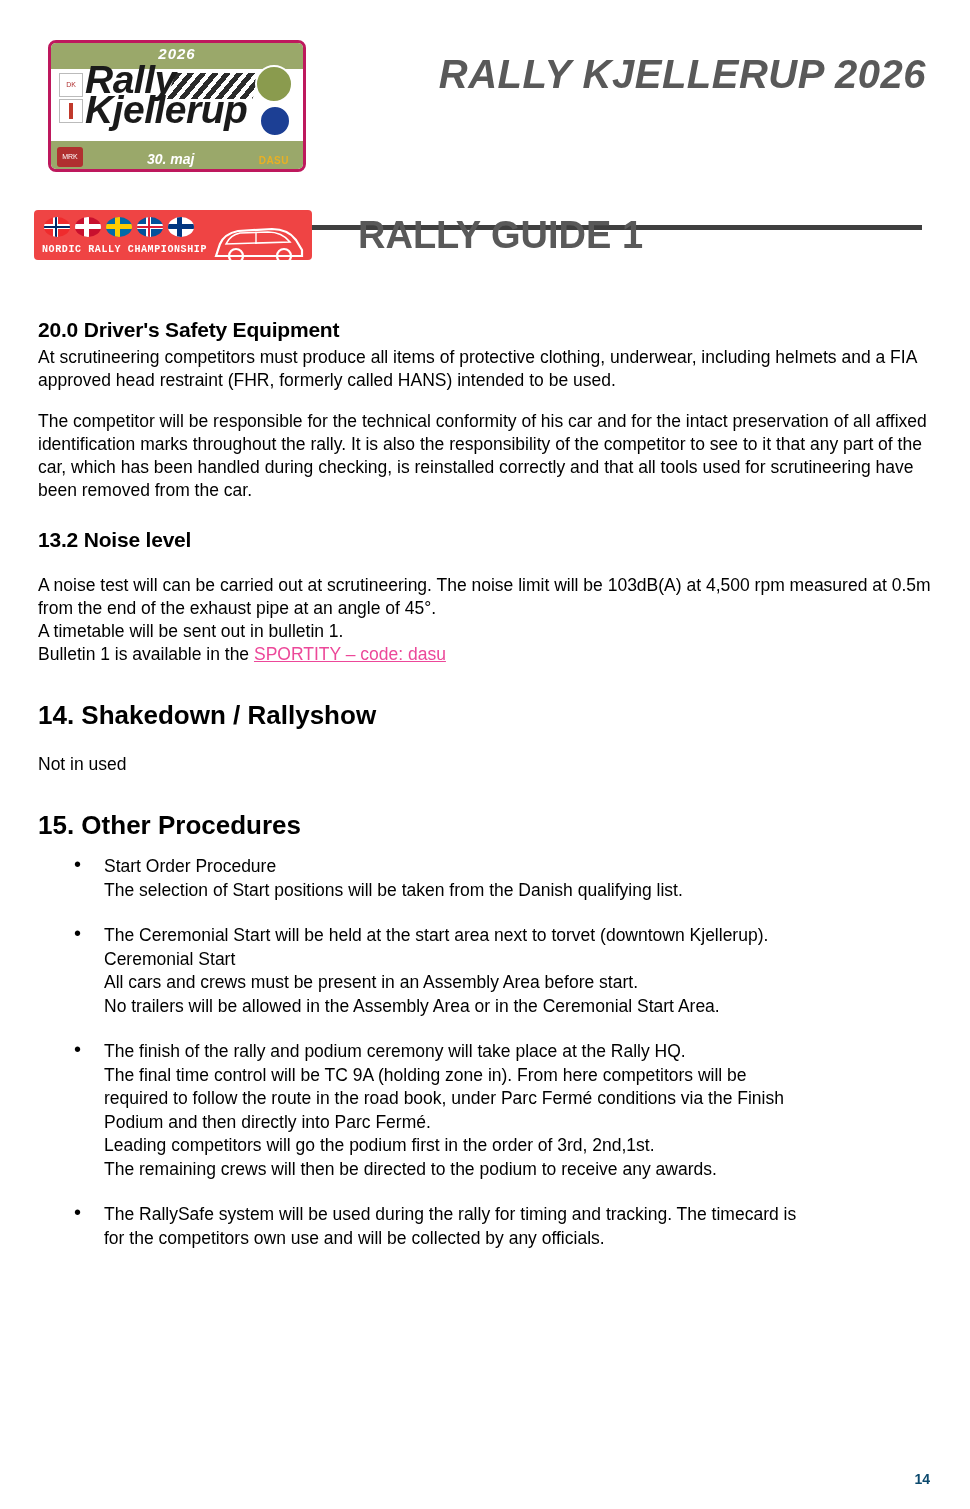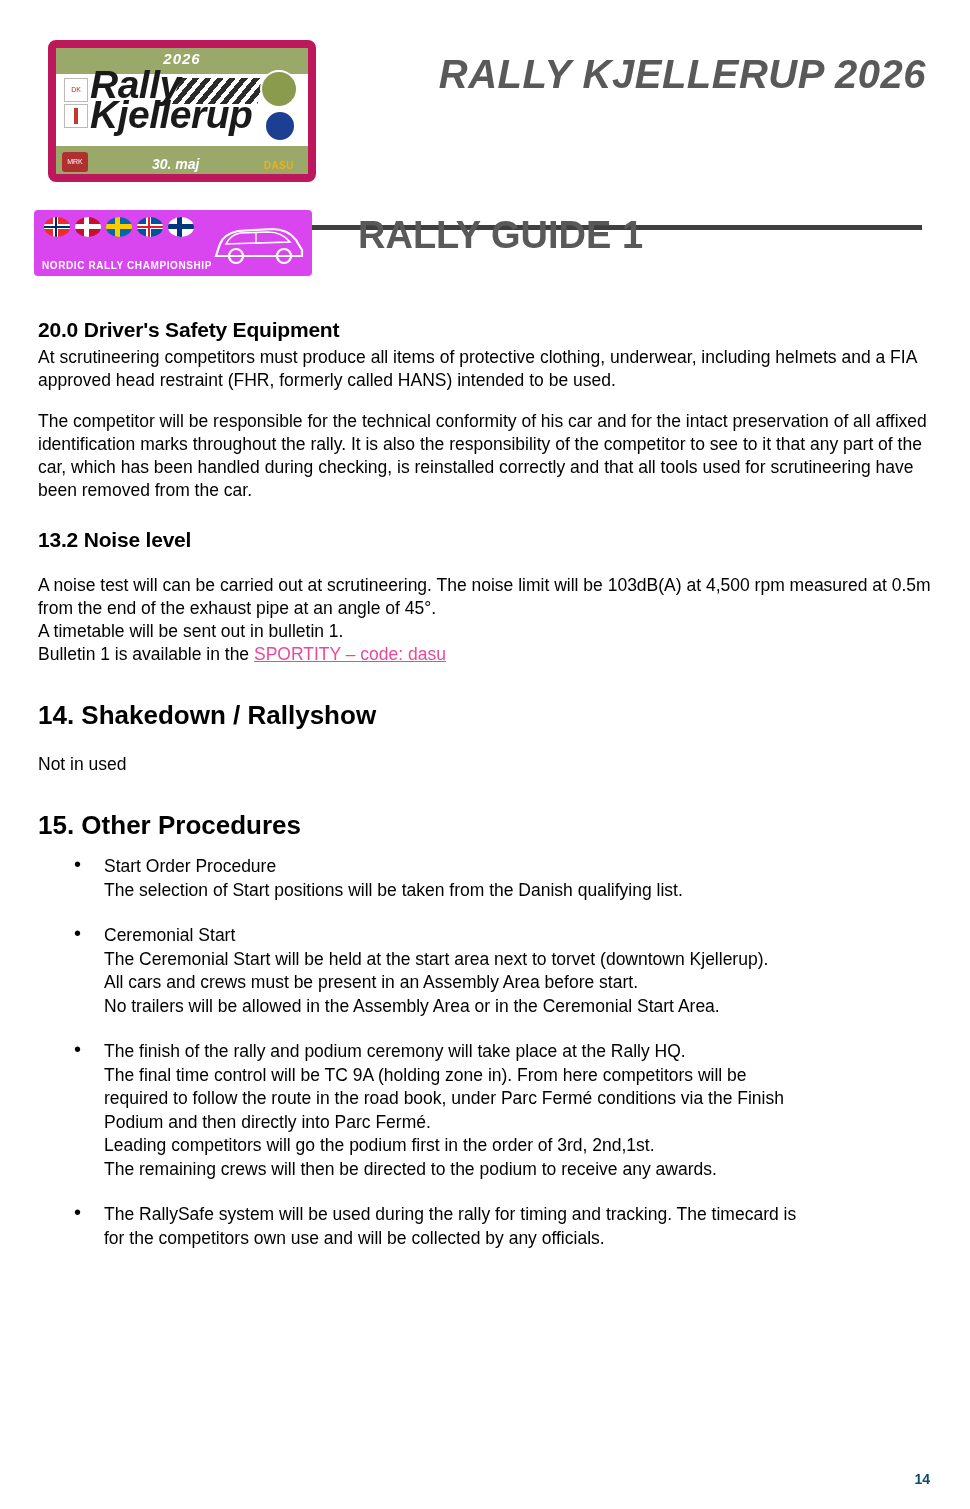--- a/index.html
+++ b/index.html
@@ -39,21 +39,21 @@
     width: 252px;
     height: 126px;
   }
 
   .logo-box {
     position: relative;
     width: 252px;
     height: 126px;
     border-radius: 8px;
     background: #ffffff;
-    border: 8px solid #be185d;
+    border: 3px solid #be185d;
     overflow: hidden;
   }
   .logo-olive-top {
     position: absolute;
     left: 0; top: 0; right: 0;
     height: 26px;
     background: #9aa86a;
   }
   .logo-olive-bottom {
     position: absolute;
@@ -201,24 +201,25 @@
   .guide-row {
     position: relative;
     margin-top: 30px;
     height: 90px;
   }
   .nrc-badge {
     position: absolute;
     left: -4px;
     top: 0;
     width: 278px;
-    height: 66px;
-    background: #d946ef;
+    height: 50px;
+    background: #ef4444;
     border-radius: 4px;
     overflow: hidden;
+    font-family: Liberation Mono, monospace;
   }
   .nrc-flags {
     position: absolute;
     left: 10px;
     top: 7px;
     display: flex;
     gap: 5px;
   }
   .flag {
     width: 26px;
@@ -437,22 +438,22 @@
     <div class="gap-lg"></div>
 
     <h2 class="sec-big">15. Other Procedures</h2>
 
     <ul class="bullets">
       <li>
         <span class="line">Start Order Procedure</span>
         <span class="line">The selection of Start positions will be taken from the Danish qualifying list.</span>
       </li>
       <li>
+        <span class="line">The Ceremonial Start will be held at the start area next to torvet (downtown Kjellerup).</span>
         <span class="line">Ceremonial Start</span>
-        <span class="line">The Ceremonial Start will be held at the start area next to torvet (downtown Kjellerup).</span>
         <span class="line"> All cars and crews must be present in an Assembly Area before start.</span>
         <span class="line"> No trailers will be allowed in the Assembly Area or in the Ceremonial Start Area.</span>
       </li>
       <li>
         <span class="line">The finish of the rally and podium ceremony will take place at the Rally HQ.</span>
         <span class="line">The final time control will be TC 9A (holding zone in). From here competitors will be</span>
         <span class="line">required to follow the route in the road book, under Parc Fermé conditions via the Finish</span>
         <span class="line">Podium and then directly into Parc Fermé.</span>
         <span class="line"> Leading competitors will go the podium first in the order of 3rd, 2nd,1st.</span>
         <span class="line"> The remaining crews will then be directed to the podium to receive any awards.</span>

